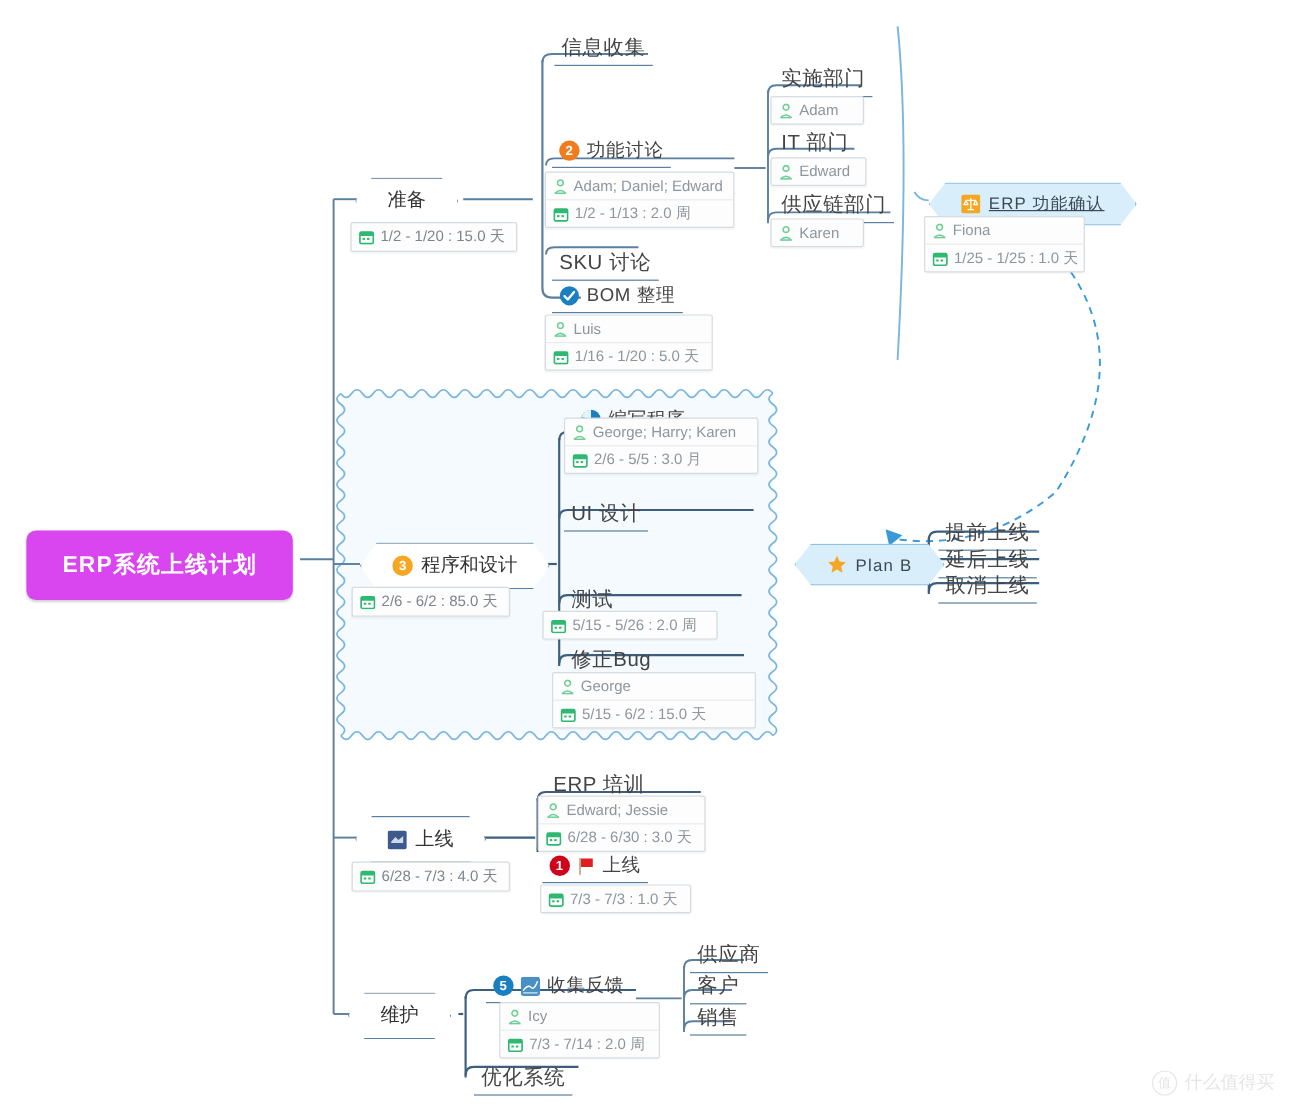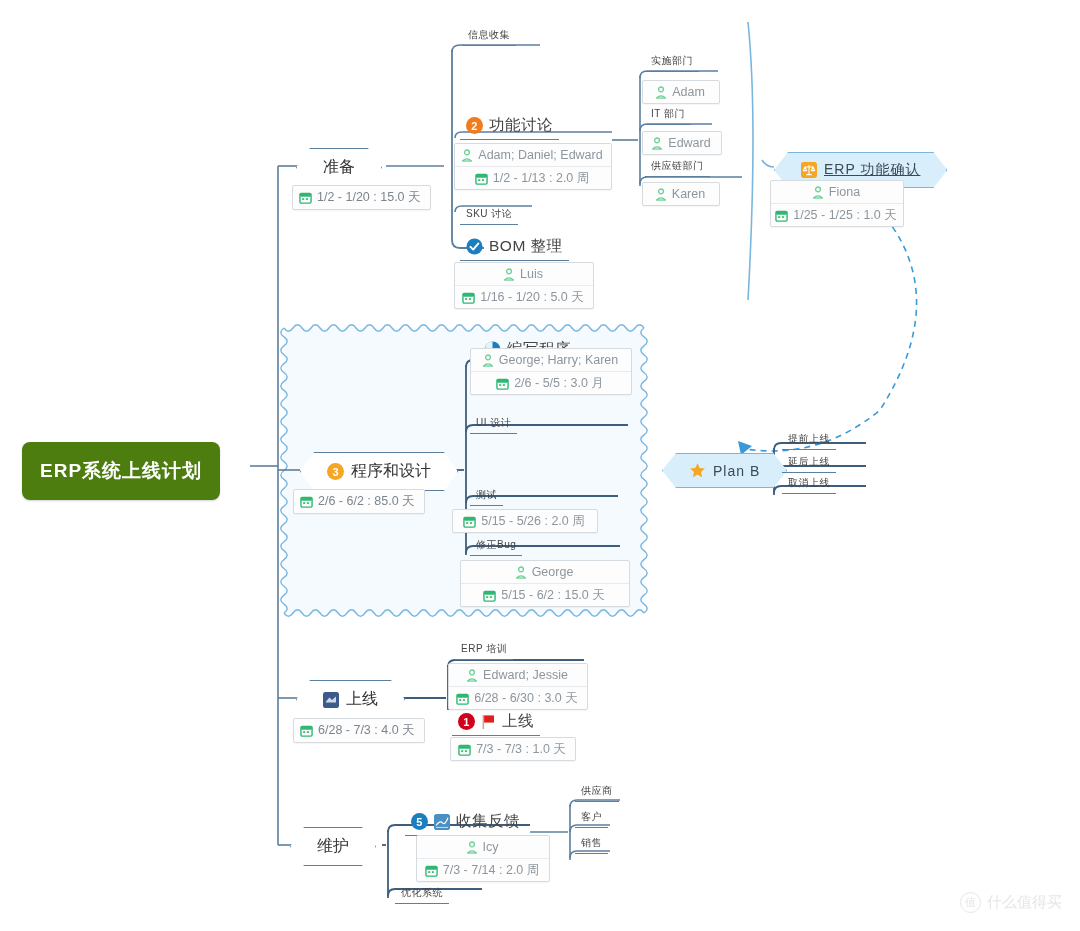--- a/index.html
+++ b/index.html
@@ -9,27 +9,27 @@
     font-family:"Liberation Sans","DejaVu Sans",sans-serif;
     position:relative;overflow:hidden;
     color:#333;
   }
   #canvas{position:absolute;inset:0;}
   svg.wires{position:absolute;left:0;top:0;width:1080px;height:931px;pointer-events:none;}
 
   
   .root-node{
     position:absolute;
-    background:#4d7c0f;
+    background:#d946ef;
     color:#ffffff;
     border-radius:8px;
     font-size:19px;
     font-weight:bold;
     letter-spacing:1px;
-    padding:16px 18px;
+    padding:16px 30px;
     white-space:nowrap;
     box-shadow:0 1px 2px rgba(0,0,0,.18);
   }
 
   
   .hex{
     position:absolute;
     background:#ffffff;
     border:1.6px solid #5b7f9e;
     color:#333;
@@ -44,21 +44,21 @@
     background:#d9eefb;
     border-color:#7bb6de;
     color:#3a4a55;
     font-size:14px;
     letter-spacing:1px;
   }
 
   
   .topic{
     position:absolute;
-    font-size:10px;
+    font-size:17px;
     color:#444;
     white-space:nowrap;
     padding:2px 6px 3px 6px;
     letter-spacing:.5px;
   }
   .topic.ul{border-bottom:1.6px solid #5b7f9e;}
   .topic.big{font-size:15.5px;}
   .topic.has-icon{display:flex;align-items:center;gap:6px;}
 
   
@@ -69,21 +69,20 @@
     border-radius:2px;
     font-size:12.5px;
     color:#8d969e;
     white-space:nowrap;
     box-shadow:0 1px 1px rgba(0,0,0,.04);
   }
   .card .row{
     display:flex;align-items:center;gap:5px;
     padding:3px 8px 3px 6px;
     line-height:16px;
-    justify-content:center;
   }
   .card .row + .row{border-top:1px solid #e8ebee;}
 
   
   .datechip{
     position:absolute;
     border:1px solid #d6dbe0;background:#fdfdfd;border-radius:2px;
     font-size:12.5px;color:#7c858d;white-space:nowrap;
     display:flex;align-items:center;gap:5px;padding:3px 9px 3px 6px;
     box-shadow:0 1px 1px rgba(0,0,0,.04);

